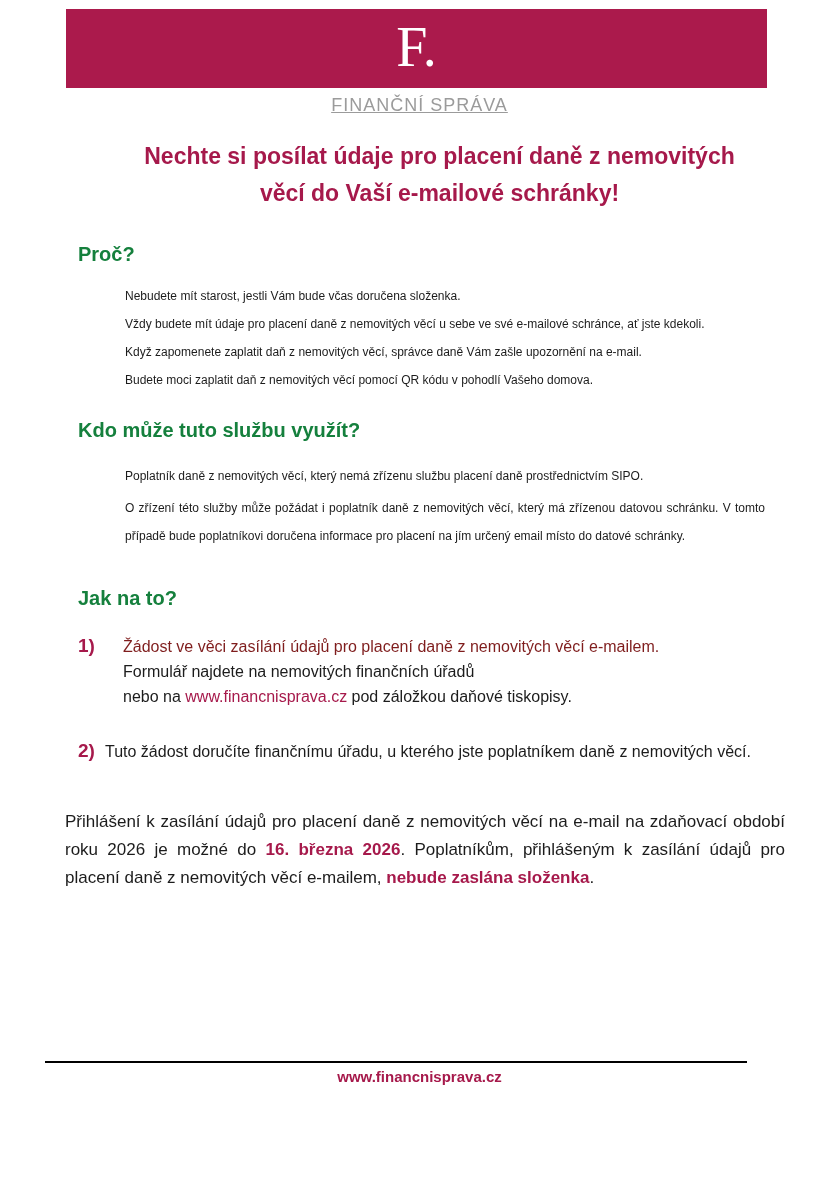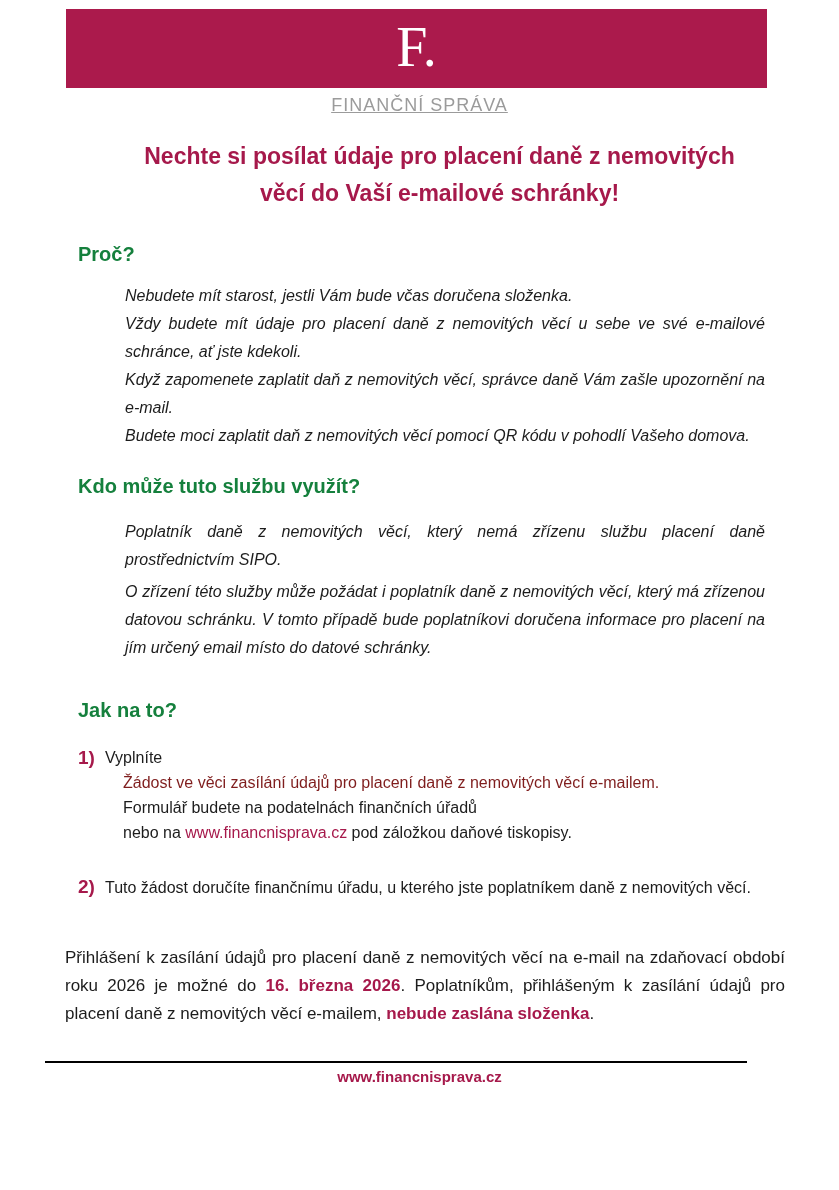--- a/index.html
+++ b/index.html
@@ -44,23 +44,22 @@
     margin:0 74px 0 78px;
     font-size:20px;font-weight:bold;line-height:28px;
     color:#15803d;
   }
   .h-why{margin-top:28px;}
   .h-who{margin-top:22px;}
   .h-how{margin-top:34px;}
   
   .body-block{
     margin:14px 74px 0 125px;
-    font-size:16px;line-height:28px;
+    font-size:12px;line-height:28px;
     text-align:justify;
-    font-style:italic;
   }
   .body-block p{margin:0;}
   .body-block.who{margin-top:18px;}
   .body-block.who p + p{margin-top:4px;}
   
   .step{position:relative;margin:0 74px 0 78px;}
   .step1{margin-top:22px;}
   .step2{margin-top:30px;}
   .step-num{
     position:absolute;left:0;top:0;
@@ -117,24 +116,23 @@
   <div class="heading h-who">Kdo může tuto službu využít?</div>
   <div class="body-block who">
     <p>Poplatník daně z nemovitých věcí, který nemá zřízenu službu placení daně prostřednictvím SIPO.</p>
     <p>O zřízení této služby může požádat i poplatník daně z nemovitých věcí, který má zřízenou datovou schránku. V tomto případě bude poplatníkovi doručena informace pro placení na jím určený email místo do datové schránky.</p>
   </div>
 
   <div class="heading h-how">Jak na to?</div>
 
   <div class="step step1">
     <span class="step-num">1)</span>
-    <p class="step-intro">Vyplníte</p>
     <div class="step-sub">
       <p class="accent">Žádost ve věci zasílání údajů pro placení daně z nemovitých věcí e-mailem.</p>
-      <p>Formulář budete na podatelnách finančních úřadů</p>
+      <p>Formulář najdete na nemovitých finančních úřadů</p>
       <p><span>nebo na </span><a class="link">www.financnisprava.cz</a><span> pod záložkou daňové tiskopisy.</span></p>
     </div>
   </div>
 
   <div class="step step2">
     <span class="step-num">2)</span>
     <p class="step2-text">Tuto žádost doručíte finančnímu úřadu, u kterého jste poplatníkem daně z nemovitých věcí.</p>
   </div>
 
   <p class="closing"><span>Přihlášení k zasílání údajů pro placení daně z nemovitých věcí na e-mail na zdaňovací období roku 2026 je možné do </span><b>16. března 2026</b><span>. Poplatníkům, přihlášeným k zasílání údajů pro placení daně z nemovitých věcí e-mailem, </span><b>nebude zaslána složenka</b><span>.</span></p>

